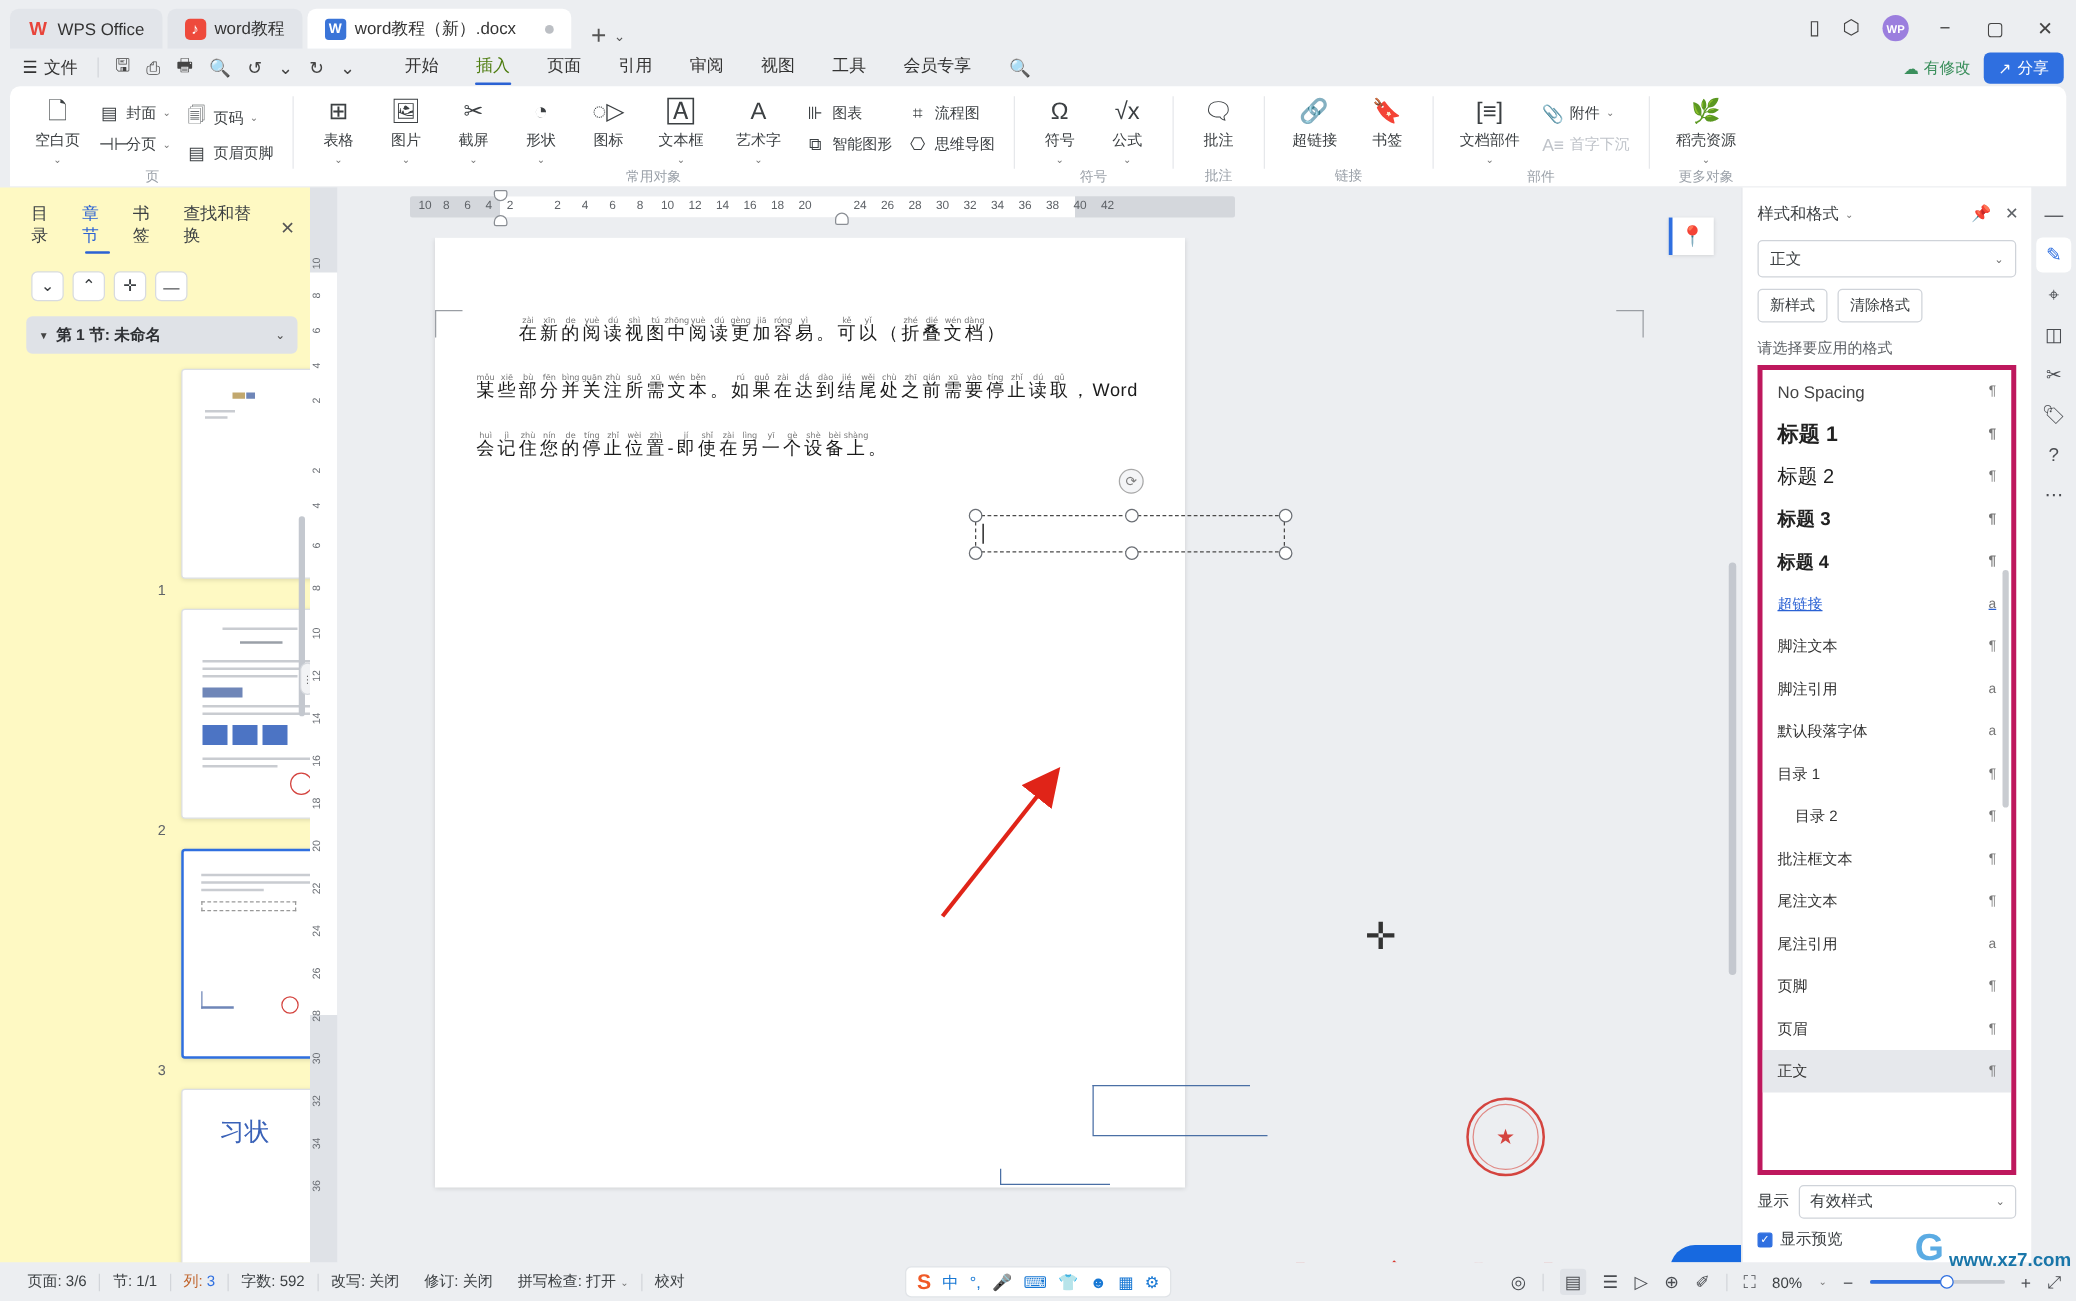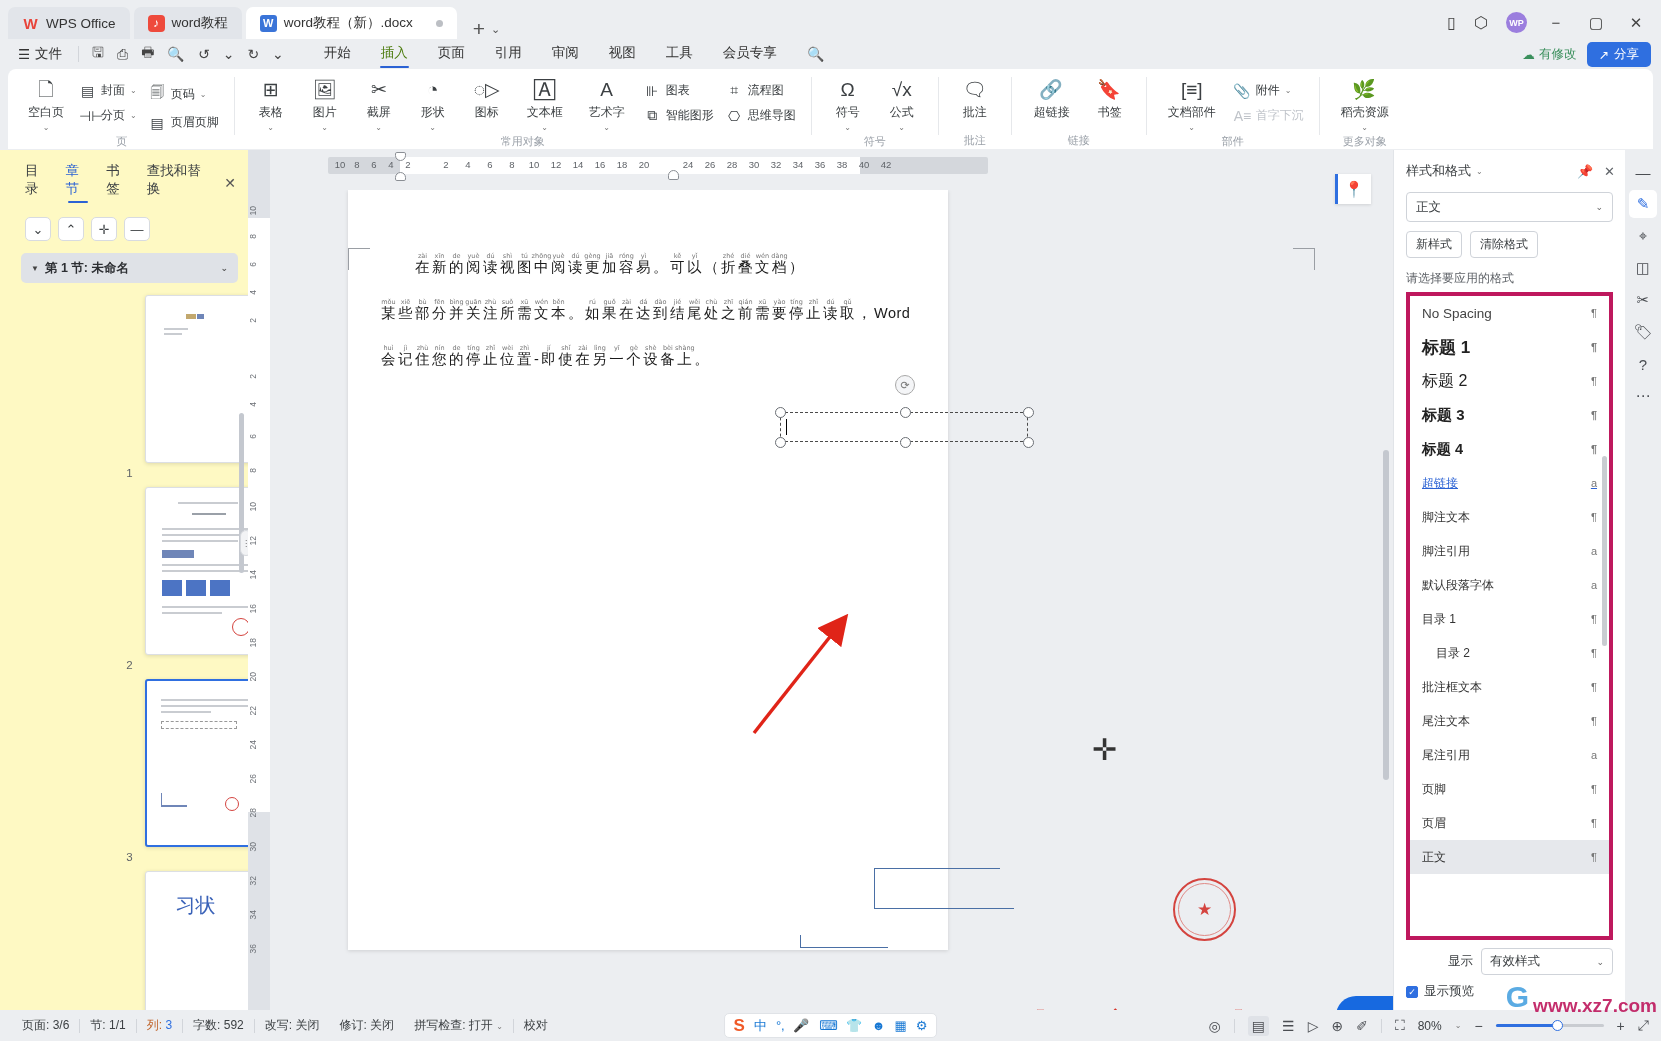--- a/index.html
+++ b/index.html
@@ -142,21 +142,21 @@
   .sigvert { position:absolute; border:0; border-left:1.5px solid #4a6fa5; }
 
   
   .wm-cn { position:absolute; left:744px; top:810px; font-size:60px; font-weight:bold; color:#d9342b;
            letter-spacing:5px; text-shadow:1px 1px 0 rgba(0,0,0,.12); }
   .wm-tag { position:absolute; left:1066px; top:806px; width:220px; height:148px; background:#1769e0;
             border-radius:20px; display:flex; align-items:center; justify-content:center; }
 
   .wm-br { position:absolute; right:4px; bottom:24px; display:flex; align-items:center; gap:4px; opacity:.9; }
   .wm-br .g { font-size:30px; color:#4aa3e0; font-weight:bold; }
-  .wm-br .t1 { font-size:19px; color:#be185d; font-weight:bold;margin-top:19px; }
+  .wm-br .t1 { font-size:15px; color:#0369a1; font-weight:bold;margin-top:19px; }
 
   
   .pinbtn { position:absolute; right:22px; top:24px; width:36px; height:30px; background:#fff;
             border-left:3px solid #2f6fe0; display:flex; align-items:center; justify-content:center;
             box-shadow:0 1px 3px rgba(0,0,0,.12); font-size:16px; color:#2f6fe0; }
 
   
   .docvscroll { position:absolute; right:4px; top:260px; width:6px; height:330px; background:#c4c8cf; border-radius:3px; }
 
   
@@ -176,21 +176,21 @@
   .sp-row.sel { background:#e6e8ec; }
   .sp-row.h1 { font-size:17px; font-weight:bold;text-align:center; }
   .sp-row.h2 { font-size:16px; }
   .sp-row.h3 { font-size:15px; font-weight:bold; }
   .sp-row.h4 { font-size:14.5px; font-weight:bold; }
   .sp-row.link { color:#2b62d4; text-decoration:underline; font-size:12px; }
   .sp-row.sm { font-size:12px; color:#333; }
   .sp-row.ns { font-size:13.5px; color:#444; }
   .sp-row.ind { padding-left:26px; }
   .sp-foot { display:flex; align-items:center; gap:8px; padding:8px 12px 4px; }
-  .sp-foot .lb { font-size:12.5px; color:#3c4043;margin-left:42px; }
+  .sp-foot .lb { font-size:12.5px; color:#3c4043; }
   .sp-foot .sel2 { flex:1; height:27px; border:1px solid #cfd3d9; border-radius:4px; display:flex;
                    align-items:center; padding:0 8px; font-size:12.5px; color:#3c4043; }
   .sp-foot .sel2 .cv { margin-left:auto; font-size:9px; color:#666; }
   .sp-chk { display:flex; align-items:center; gap:6px; padding:4px 12px 10px; font-size:12.5px; color:#3c4043; }
   .sp-chk .bx { width:12px; height:12px; border:1px solid #2f6fe0; background:#2f6fe0; border-radius:2px;
                 color:#fff; font-size:9px; display:flex; align-items:center; justify-content:center; }
   .sp-scroll { position:absolute; right:2px; top:160px; width:5px; height:190px; background:#c9ccd1; border-radius:3px; }
 
   
   .rail { width:36px; background:#eceef1; display:flex; flex-direction:column; align-items:center; padding-top:8px; gap:4px; }

